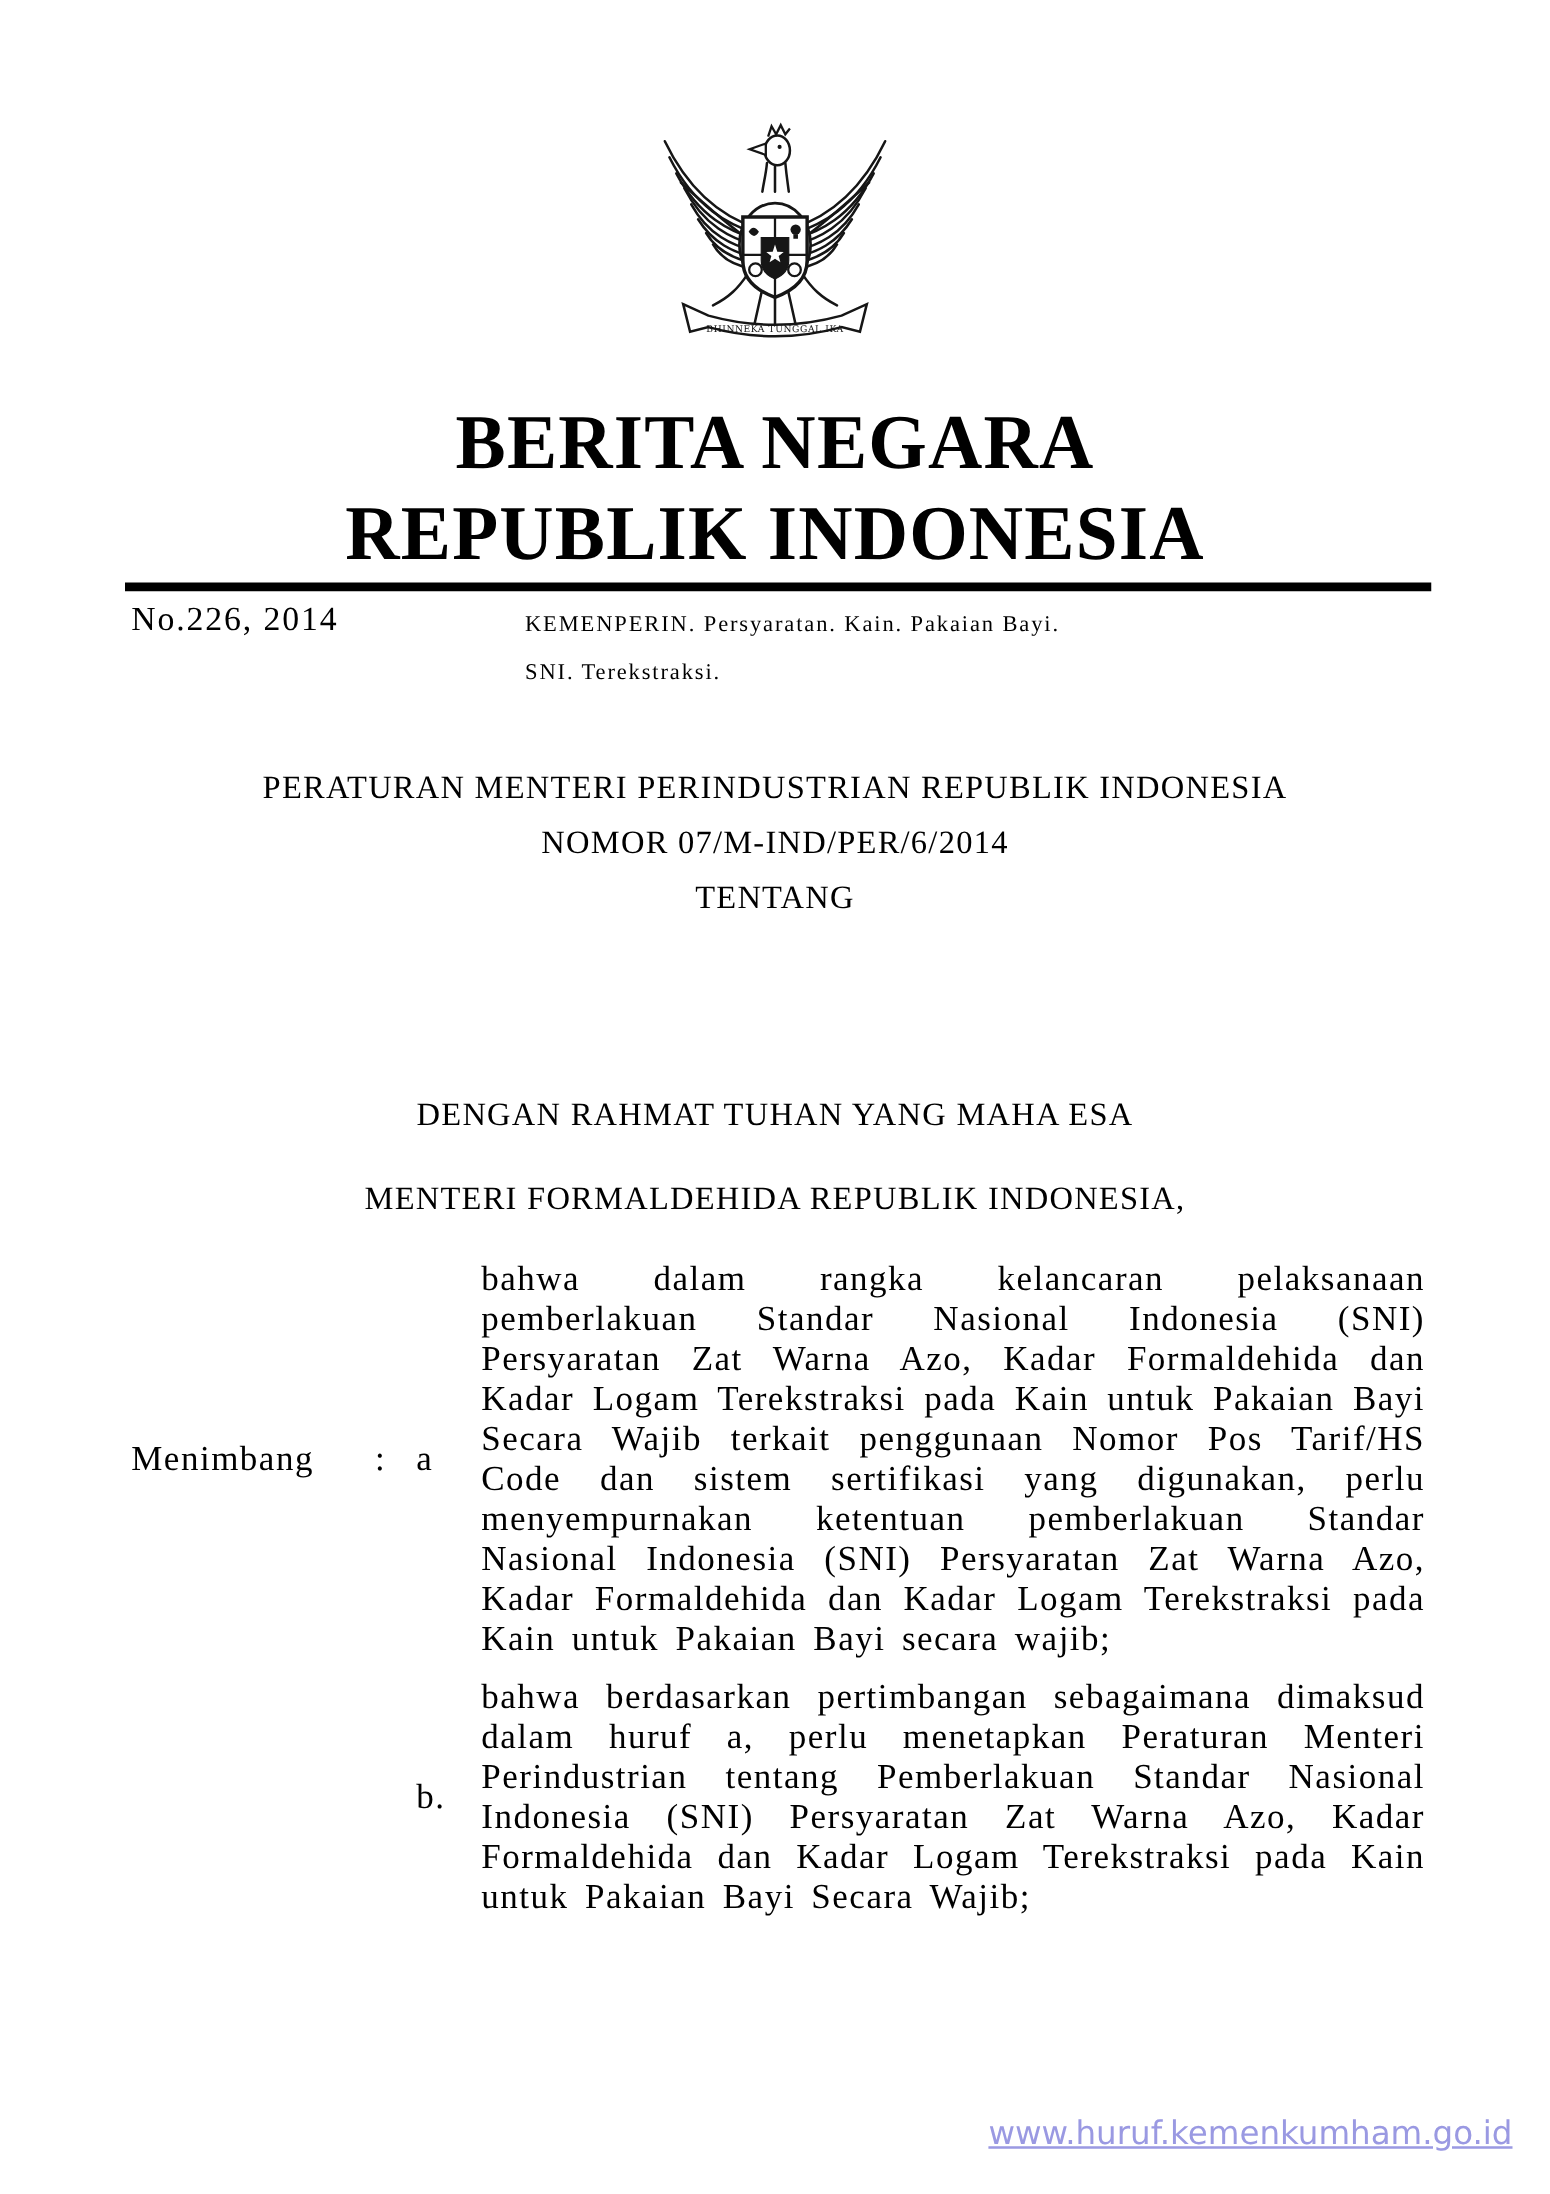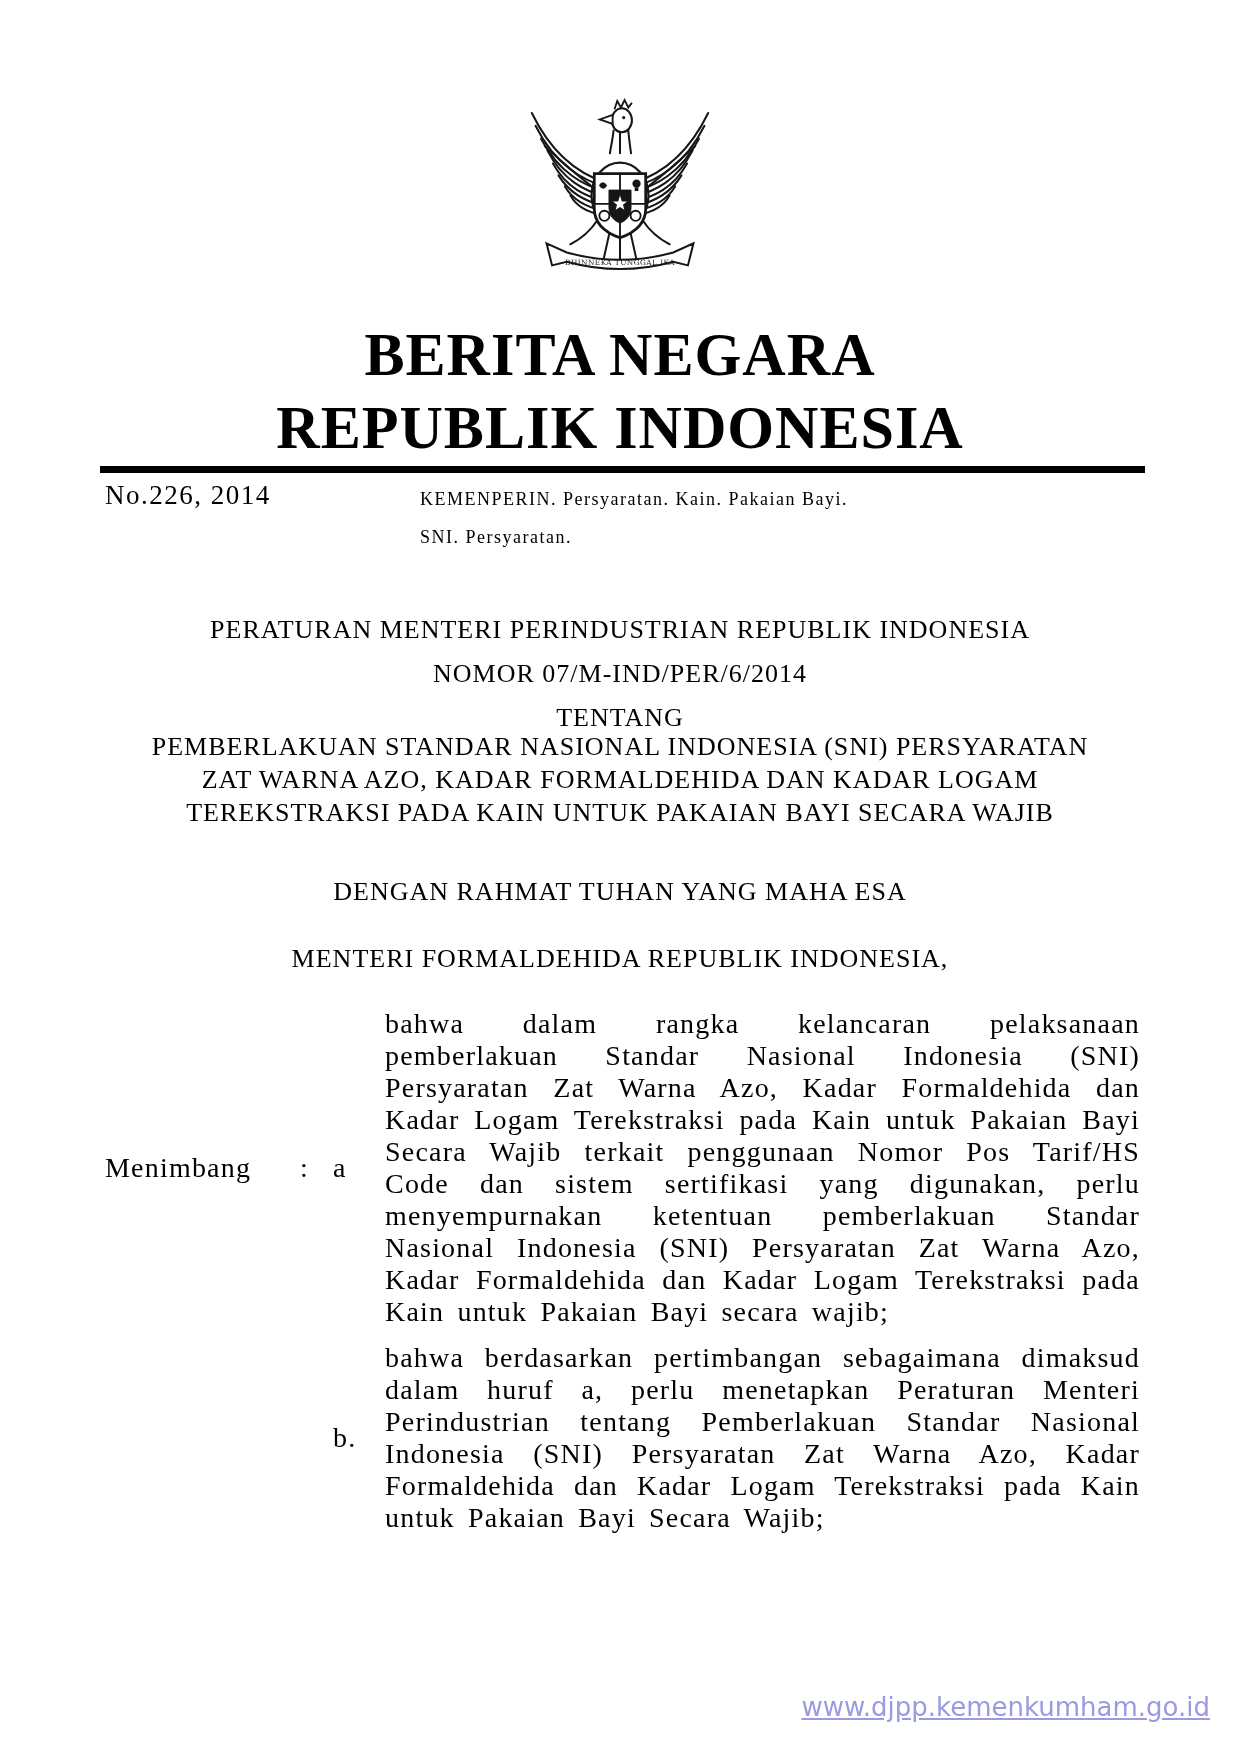--- a/index.html
+++ b/index.html
@@ -126,46 +126,41 @@
     <div>BERITA NEGARA</div>
     <div>REPUBLIK INDONESIA</div>
   </div>
 
   <div class="rule"></div>
 
   <div class="issue">No.226, 2014</div>
 
   <div class="subject">
     <div>KEMENPERIN. Persyaratan. Kain. Pakaian Bayi.</div>
-    <div>SNI. Persyaratan.</div>
+    <div>SNI. Terekstraksi.</div>
   </div>
 
   <div class="h-center hc1">PERATURAN MENTERI PERINDUSTRIAN REPUBLIK INDONESIA</div>
   <div class="h-center hc2">NOMOR 07/M-IND/PER/6/2014</div>
   <div class="h-center hc3">TENTANG</div>
 
-  <div class="reg-title">
-    <div>PEMBERLAKUAN STANDAR NASIONAL INDONESIA (SNI) PERSYARATAN</div>
-    <div>ZAT WARNA AZO, KADAR FORMALDEHIDA DAN KADAR LOGAM</div>
-    <div>TEREKSTRAKSI PADA KAIN UNTUK PAKAIAN BAYI SECARA WAJIB</div>
-  </div>
 
   <div class="h-center invocation">DENGAN RAHMAT TUHAN YANG MAHA ESA</div>
   <div class="h-center authority">MENTERI FORMALDEHIDA REPUBLIK INDONESIA,</div>
 
   <div class="considering">
     <div class="c-row">
       <div class="c-label">Menimbang</div>
       <div class="c-colon">:</div>
       <div class="c-marker">a</div>
       <div class="c-text">bahwa dalam rangka kelancaran pelaksanaan pemberlakuan Standar Nasional Indonesia (SNI) Persyaratan Zat Warna Azo, Kadar Formaldehida dan Kadar Logam Terekstraksi pada Kain untuk Pakaian Bayi Secara Wajib terkait penggunaan Nomor Pos Tarif/HS Code dan sistem sertifikasi yang digunakan, perlu menyempurnakan ketentuan pemberlakuan Standar Nasional Indonesia (SNI) Persyaratan Zat Warna Azo, Kadar Formaldehida dan Kadar Logam Terekstraksi pada Kain untuk Pakaian Bayi secara wajib;</div>
     </div>
     <div class="c-row">
       <div class="c-label"></div>
       <div class="c-colon"></div>
       <div class="c-marker">b.</div>
       <div class="c-text">bahwa berdasarkan pertimbangan sebagaimana dimaksud dalam huruf a, perlu menetapkan Peraturan Menteri Perindustrian tentang Pemberlakuan Standar Nasional Indonesia (SNI) Persyaratan Zat Warna Azo, Kadar Formaldehida dan Kadar Logam Terekstraksi pada Kain untuk Pakaian Bayi Secara Wajib;</div>
     </div>
   </div>
 
-  <a class="footer-link">www.djpp.kemenkumham.go.id</a>
+  <a class="footer-link">www.huruf.kemenkumham.go.id</a>
 
 </div>
 
 </body></html>

